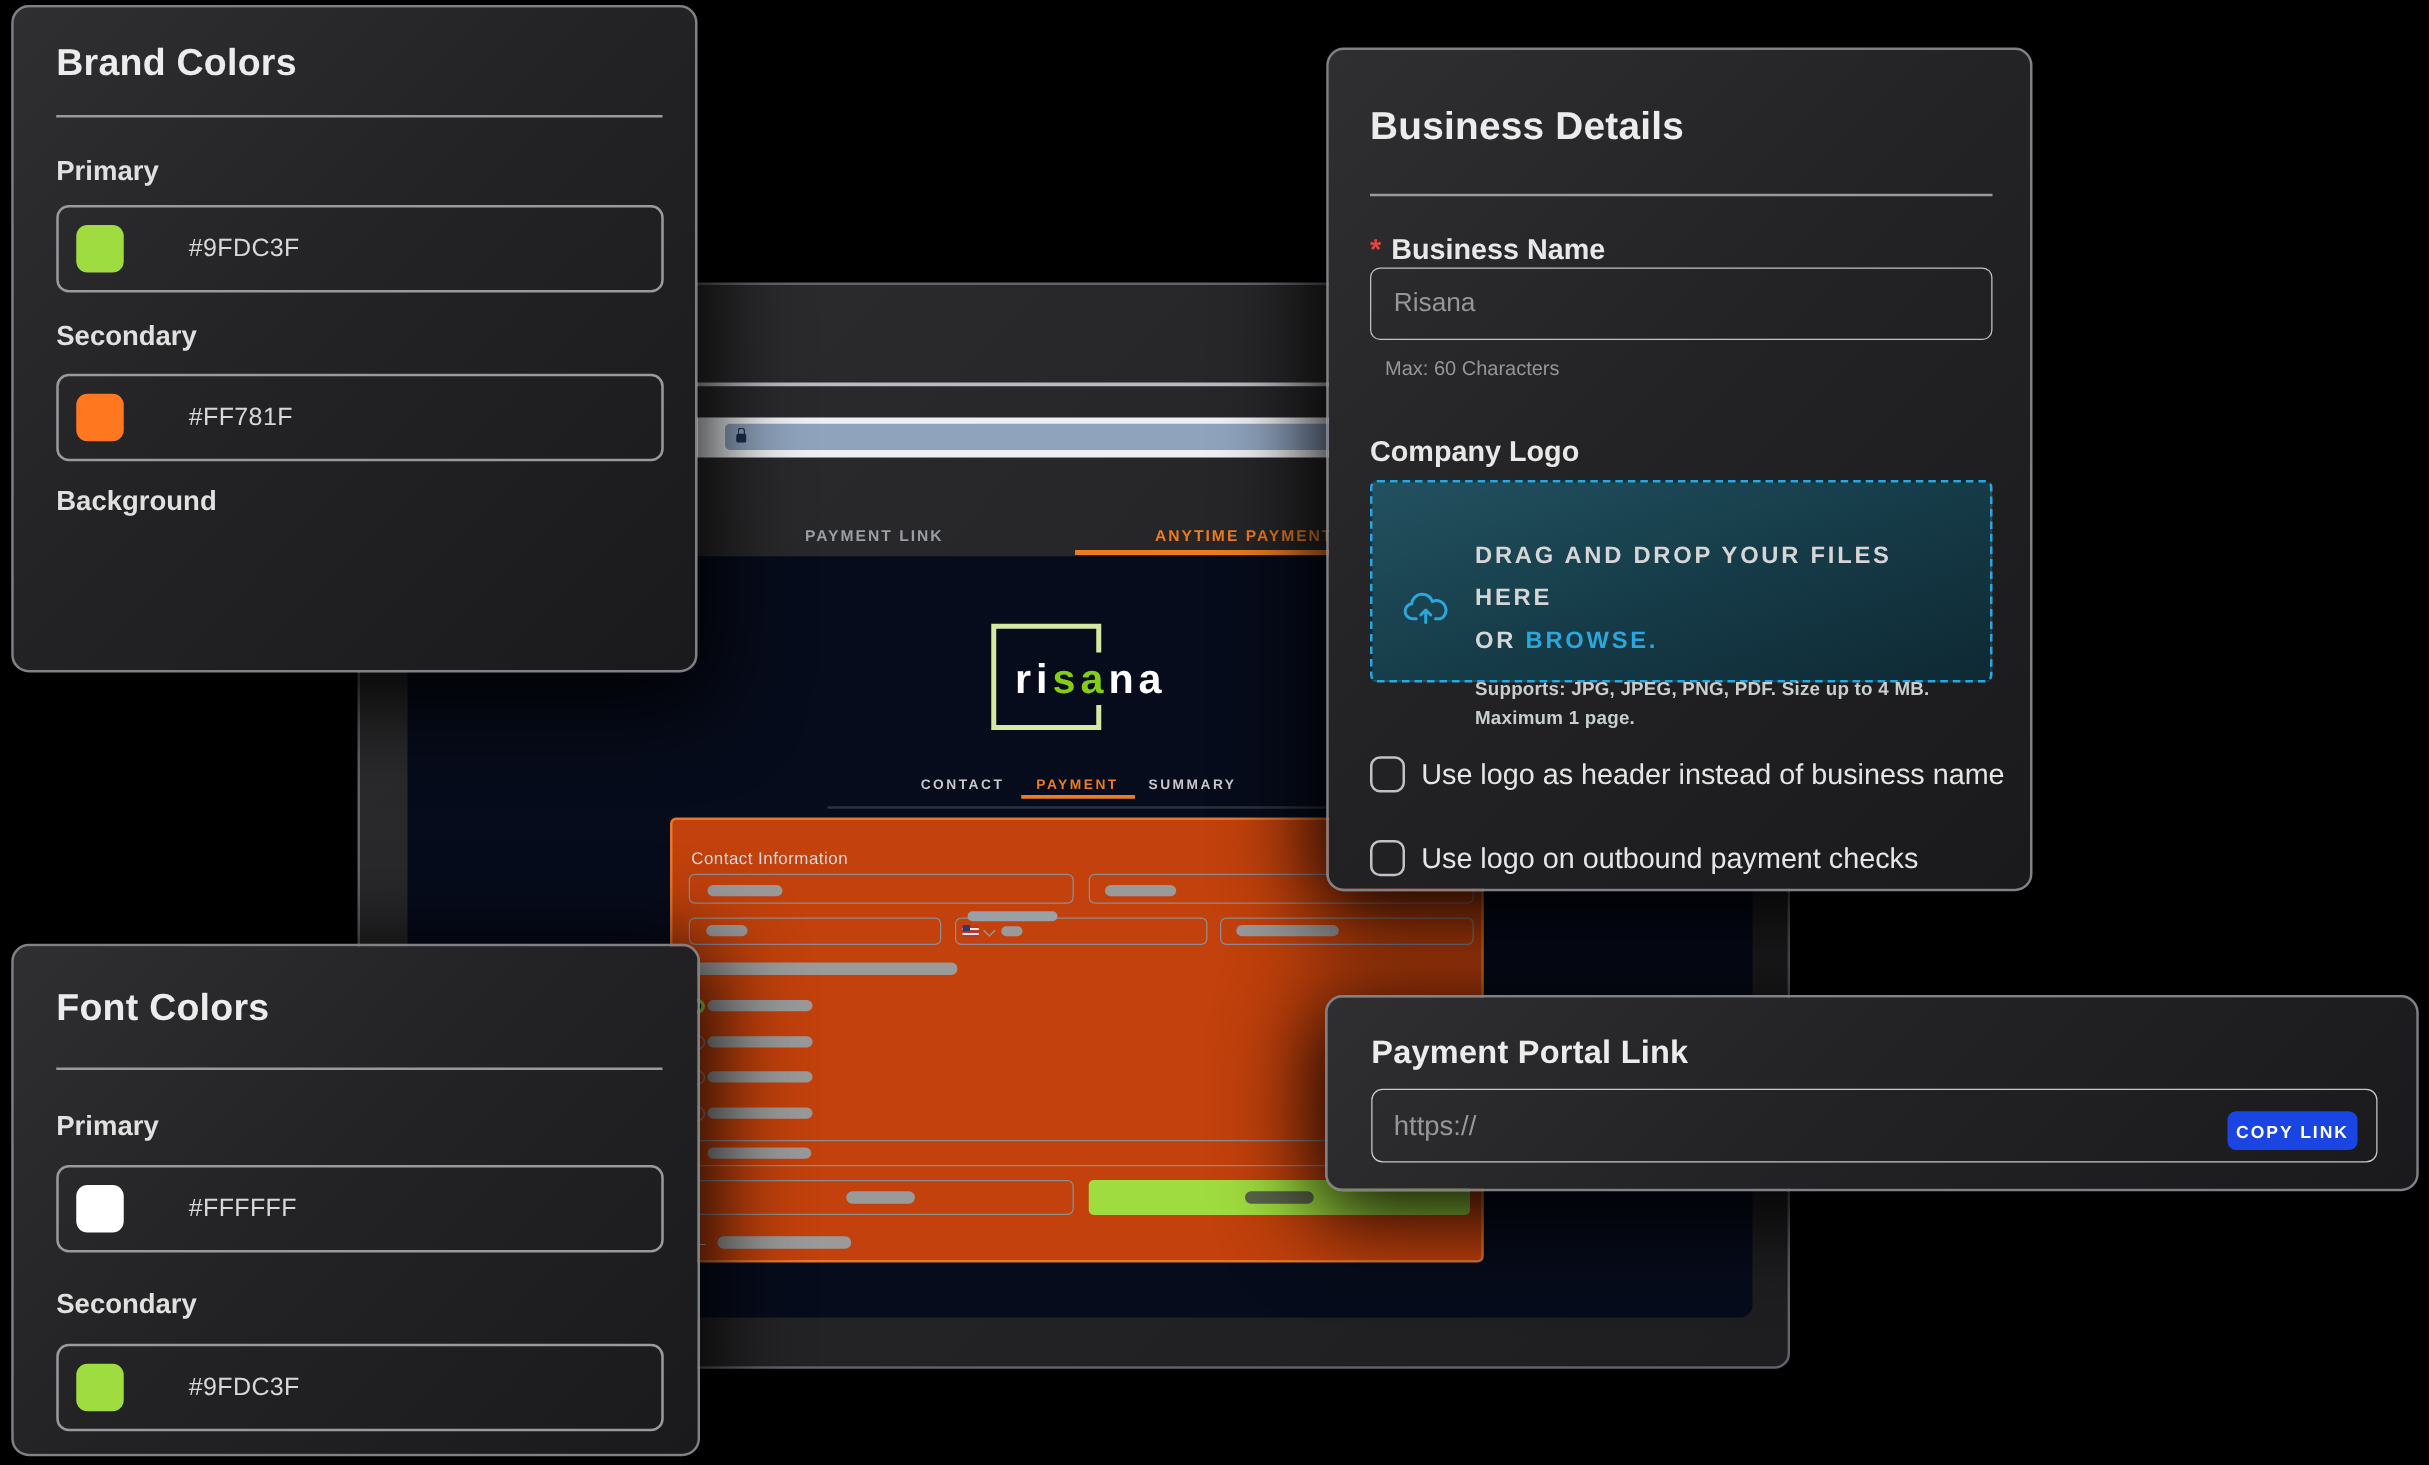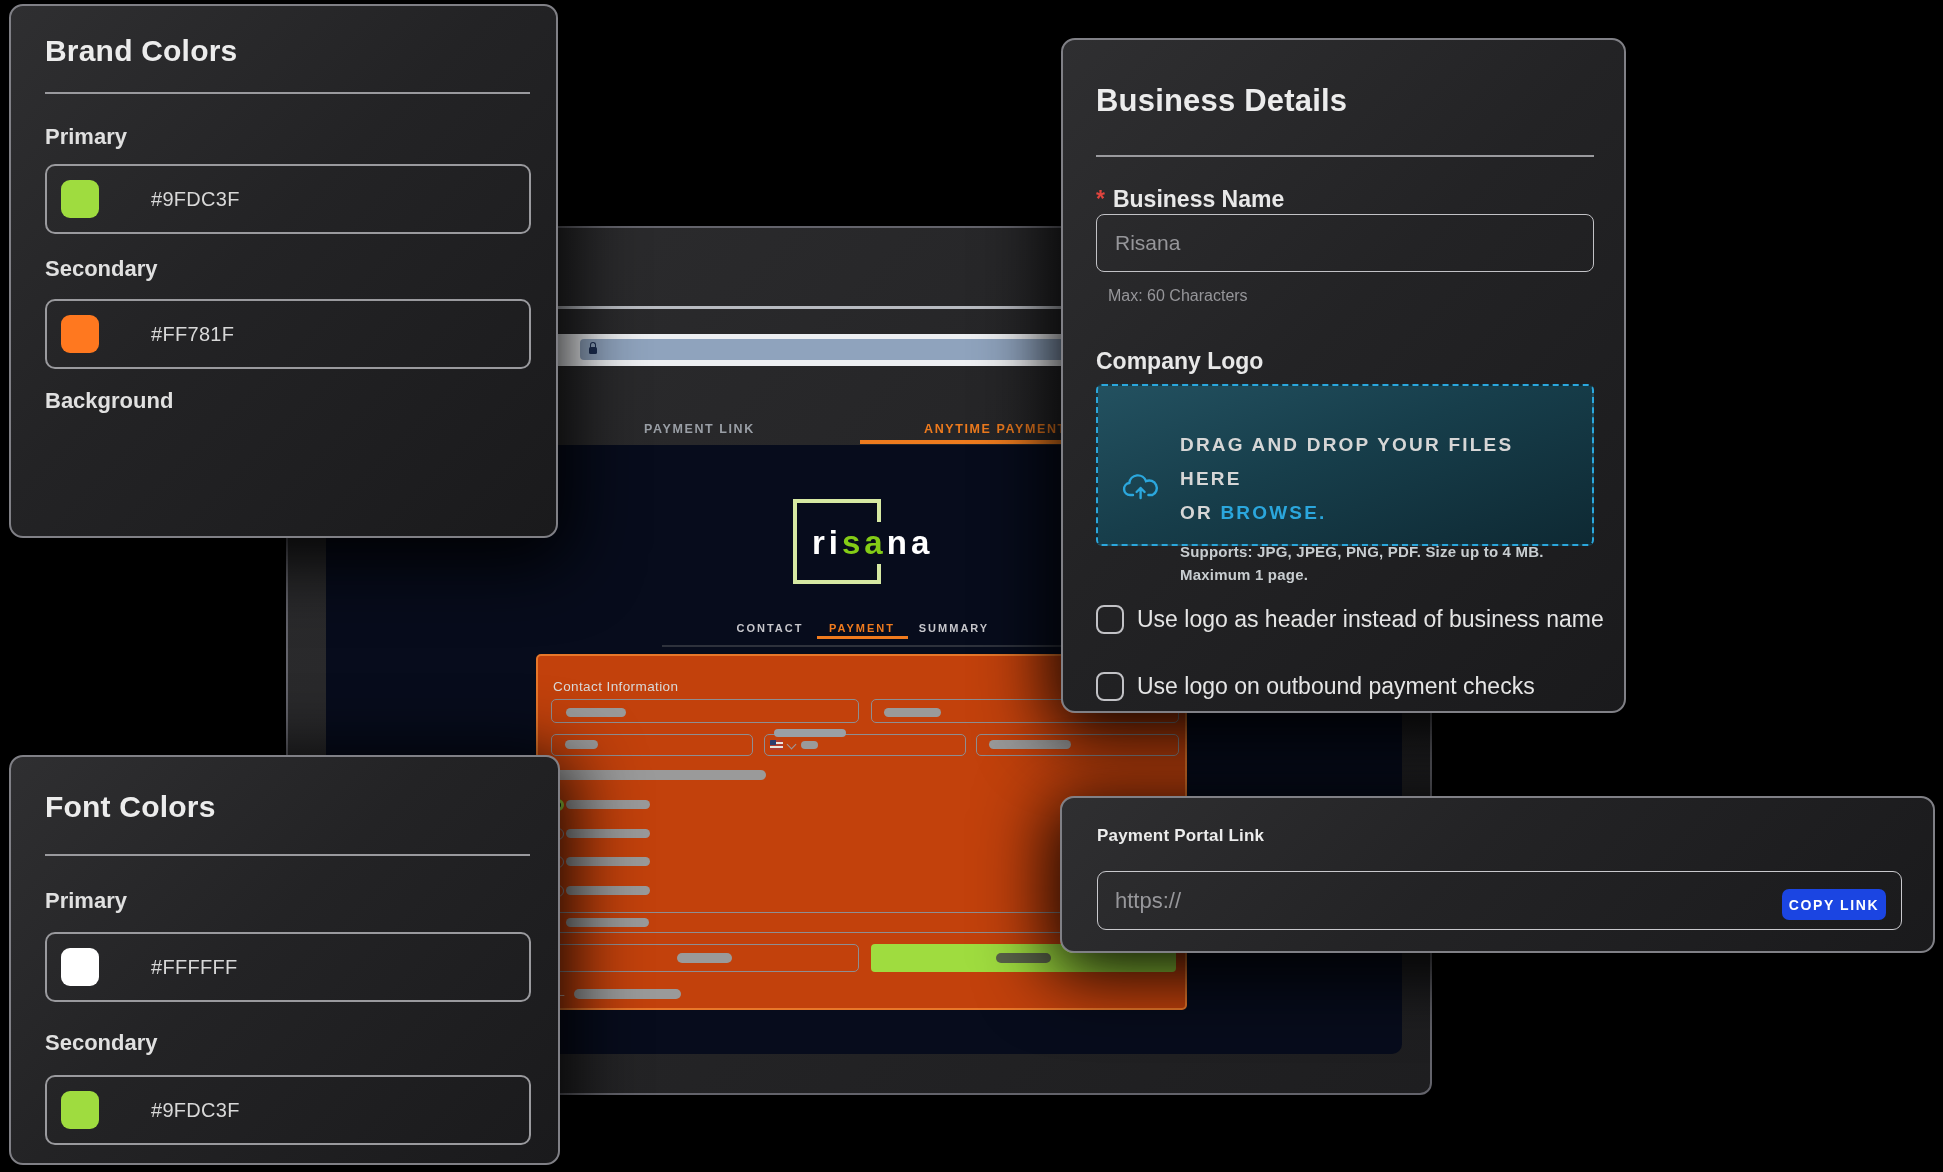--- a/index.html
+++ b/index.html
@@ -108,21 +108,21 @@
   .dz-browse{color:#2ba7dd;}
   .dz-sub{font-size:15px;font-weight:700;color:#c8cdd0;line-height:23px;letter-spacing:.2px;}
   #dz-sub-block{margin-top:10px;}
   .cb-row{position:absolute;left:33px;display:flex;}
   .checkbox{width:28px;height:29px;border:2.5px solid #c2c2c6;border-radius:8px;
     box-sizing:border-box;flex:0 0 auto;}
   .cb-label{margin-left:13px;font-size:23px;color:#e5e5e5;width:480px;line-height:37px;margin-top:-4px;}
 
   
   #ppl-card{left:1060px;top:796px;width:875px;height:157px;z-index:50;}
-  #ppl-card .card-title{position:absolute;left:35px;top:28px;font-size:17px;}
+  #ppl-card .card-title{position:absolute;left:35px;top:28px;font-size:26px;}
   #ppl-input{position:absolute;left:35px;top:73px;width:805px;height:59px;box-sizing:border-box;
     border:1.6px solid #c9c9cd;border-radius:9px;display:flex;align-items:center;}
   #ppl-input .ph{margin-left:17px;font-size:22px;color:#97979b;}
   #copy-btn{position:absolute;right:15px;top:17px;width:104px;height:31px;background:#1b45e2;
     border-radius:7px;display:flex;align-items:center;justify-content:center;
     font-size:14px;font-weight:700;letter-spacing:1.6px;color:#fff;}
 </style>
 </head>
 <body>
 

